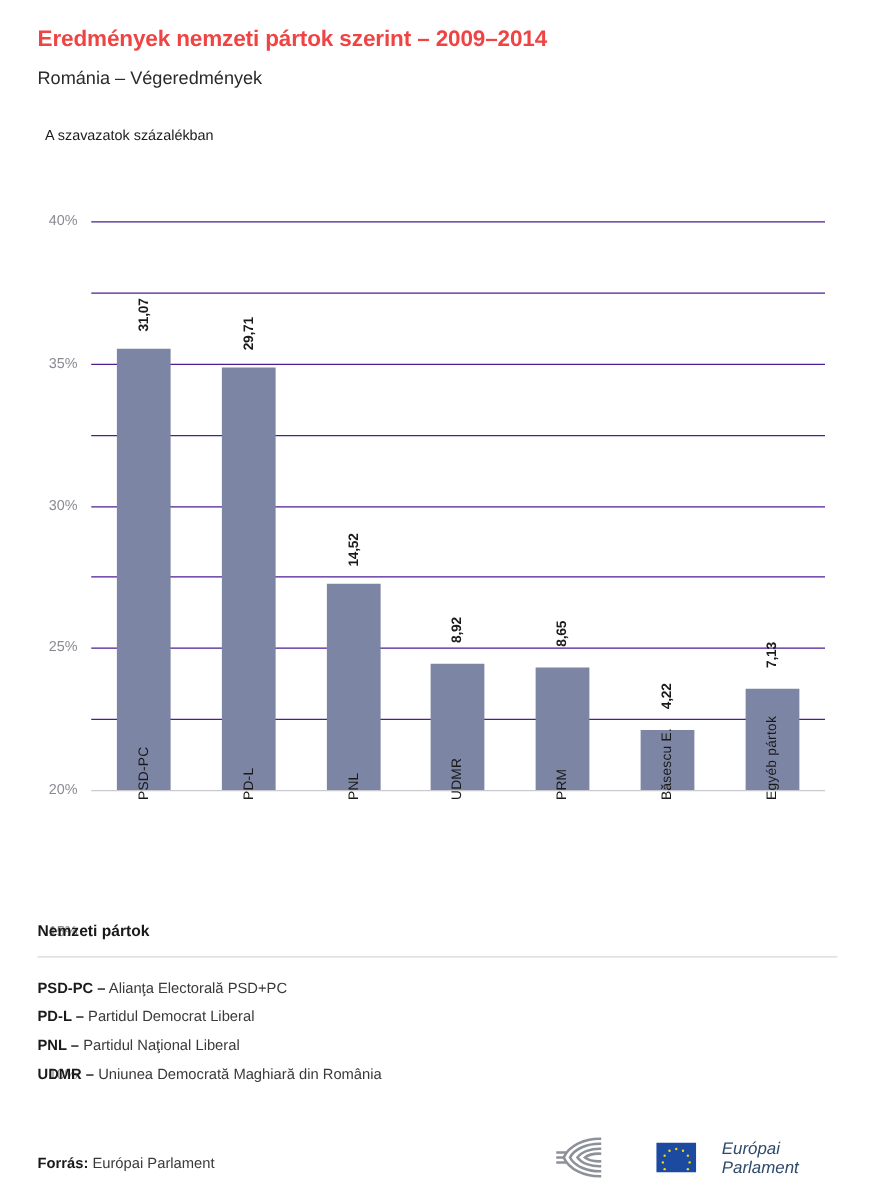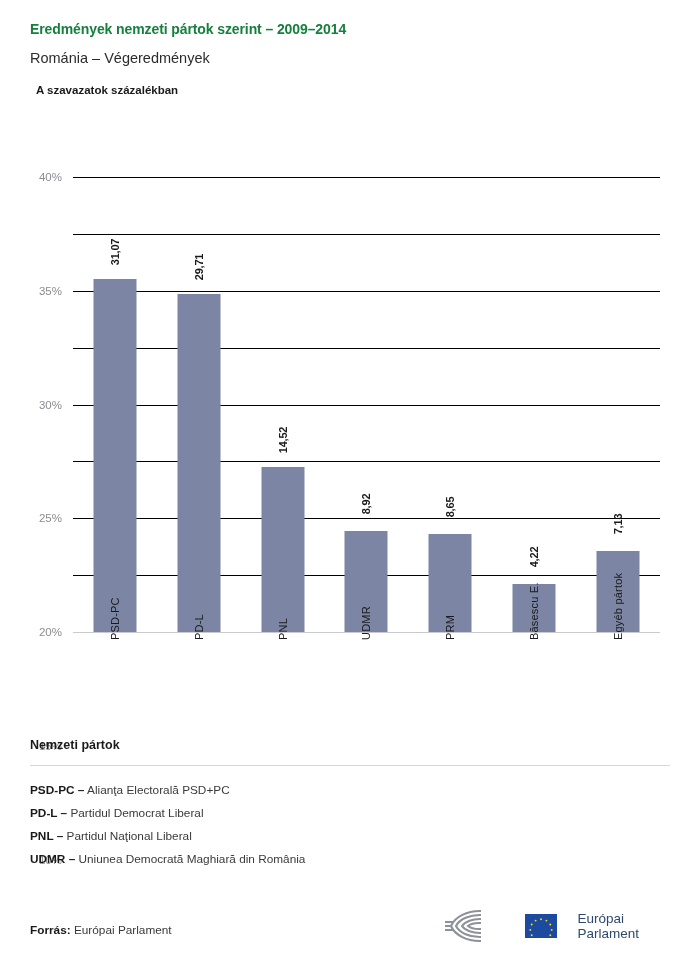--- a/index.html
+++ b/index.html
@@ -11,40 +11,40 @@
     font-family: "Liberation Sans", sans-serif;
     color: #1a1a1a;
     position: relative;
     overflow: hidden;
   }
 
   
   .header { padding: 20px 30px 0 30px; }
 
   .chart-title {
-    font-size: 14px;
+    font-size: 18px;
     font-weight: bold;
     letter-spacing: -0.1px;
-    color: #15803d;
+    color: #ef4444;
     line-height: 1.3;
   }
 
   .chart-subtitle {
     font-size: 14.5px;
     font-weight: normal;
     color: #2b2b2b;
     margin-top: 11px;
     line-height: 1.3;
   }
 
   .axis-caption {
     font-size: 11.5px;
-    font-weight: bold;
-    color: #1a1a1a;
-    margin-top: 16px;
+    font-weight: normal;
+    color: #1a1a1a;
+    margin-top: 30px;
     margin-left: 6px;
   }
 
   
   .chart-wrap {
     position: absolute;
     left: 0;
     top: 150px;
     width: 700px;
     height: 570px;
@@ -56,21 +56,21 @@
     top: 27px;
     width: 587px;
     height: 455px;
   }
 
   .gridline {
     position: absolute;
     left: 0;
     width: 100%;
     height: 1px;
-    background: #000000;
+    background: #4c1d95;
   }
   .gridline.baseline { background: #c9c9d0; }
 
   .ytick {
     position: absolute;
     right: 100%;
     margin-right: 11px;
     transform: translateY(-50%);
     font-size: 11.5px;
     color: #8b8b93;
@@ -186,20 +186,21 @@
     color: #1a1a1a;
   }
 
   .ep-logo {
     position: absolute;
     right: 25px;
     bottom: 12px;
     display: flex;
     align-items: center;
     gap: 20px;
+    font-style: italic;
   }
   .ep-logo-text {
     font-size: 13.5px;
     line-height: 1.12;
     color: #2e4a6b;
     font-weight: normal;
     white-space: nowrap;
   }
 </style>
 </head>

